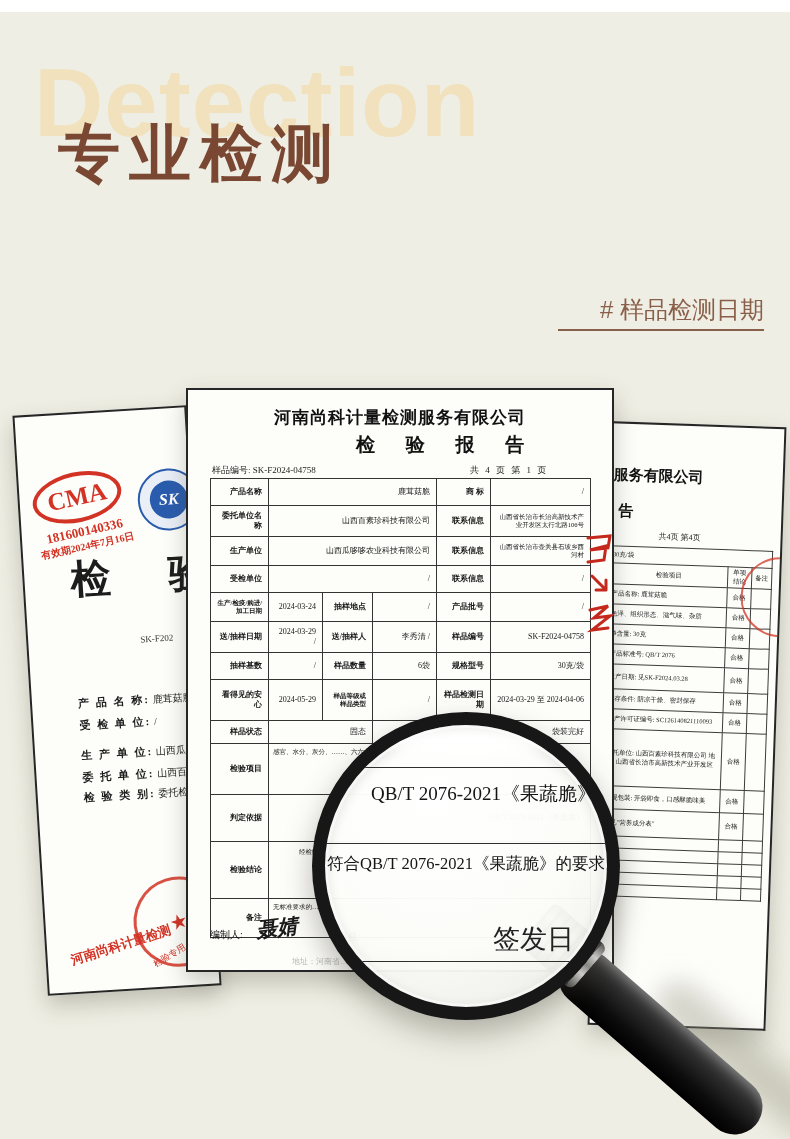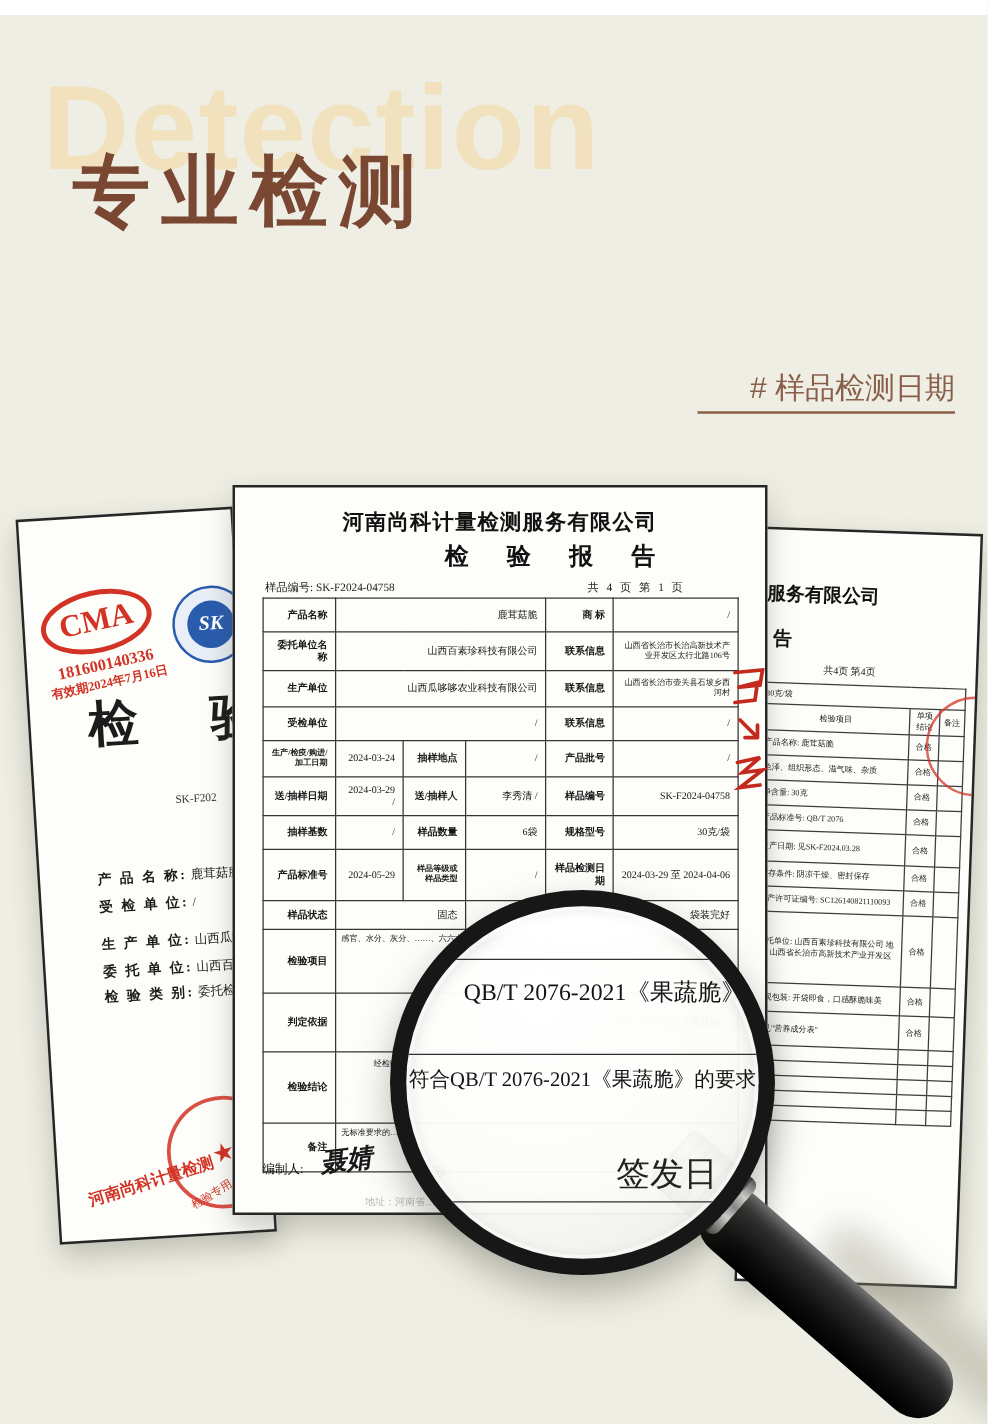--- a/index.html
+++ b/index.html
@@ -295,21 +295,21 @@
       </tr>
       <tr>
         <td class="lab" style="height:24px">抽样基数</td>
         <td>/</td>
         <td class="lab">样品数量</td>
         <td>6袋</td>
         <td class="lab">规格型号</td>
         <td>30克/袋</td>
       </tr>
       <tr>
-        <td class="lab" style="height:38px">产品标准号</td>
+        <td class="lab" style="height:38px">看得见的安心</td>
         <td>2024-05-29</td>
         <td class="lab tiny">样品等级或样品类型</td>
         <td>/</td>
         <td class="lab">样品检测日期</td>
         <td>2024-03-29 至 2024-04-06</td>
       </tr>
       <tr>
         <td class="lab" style="height:20px">样品状态</td>
         <td colspan="2">固态</td>
         <td class="lab">样品描述</td>

